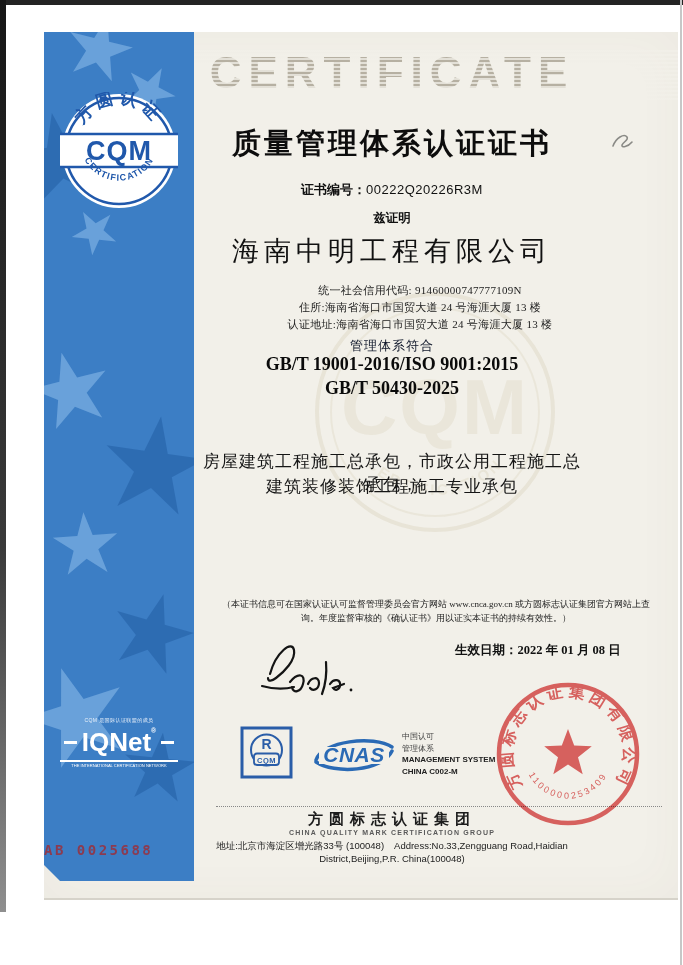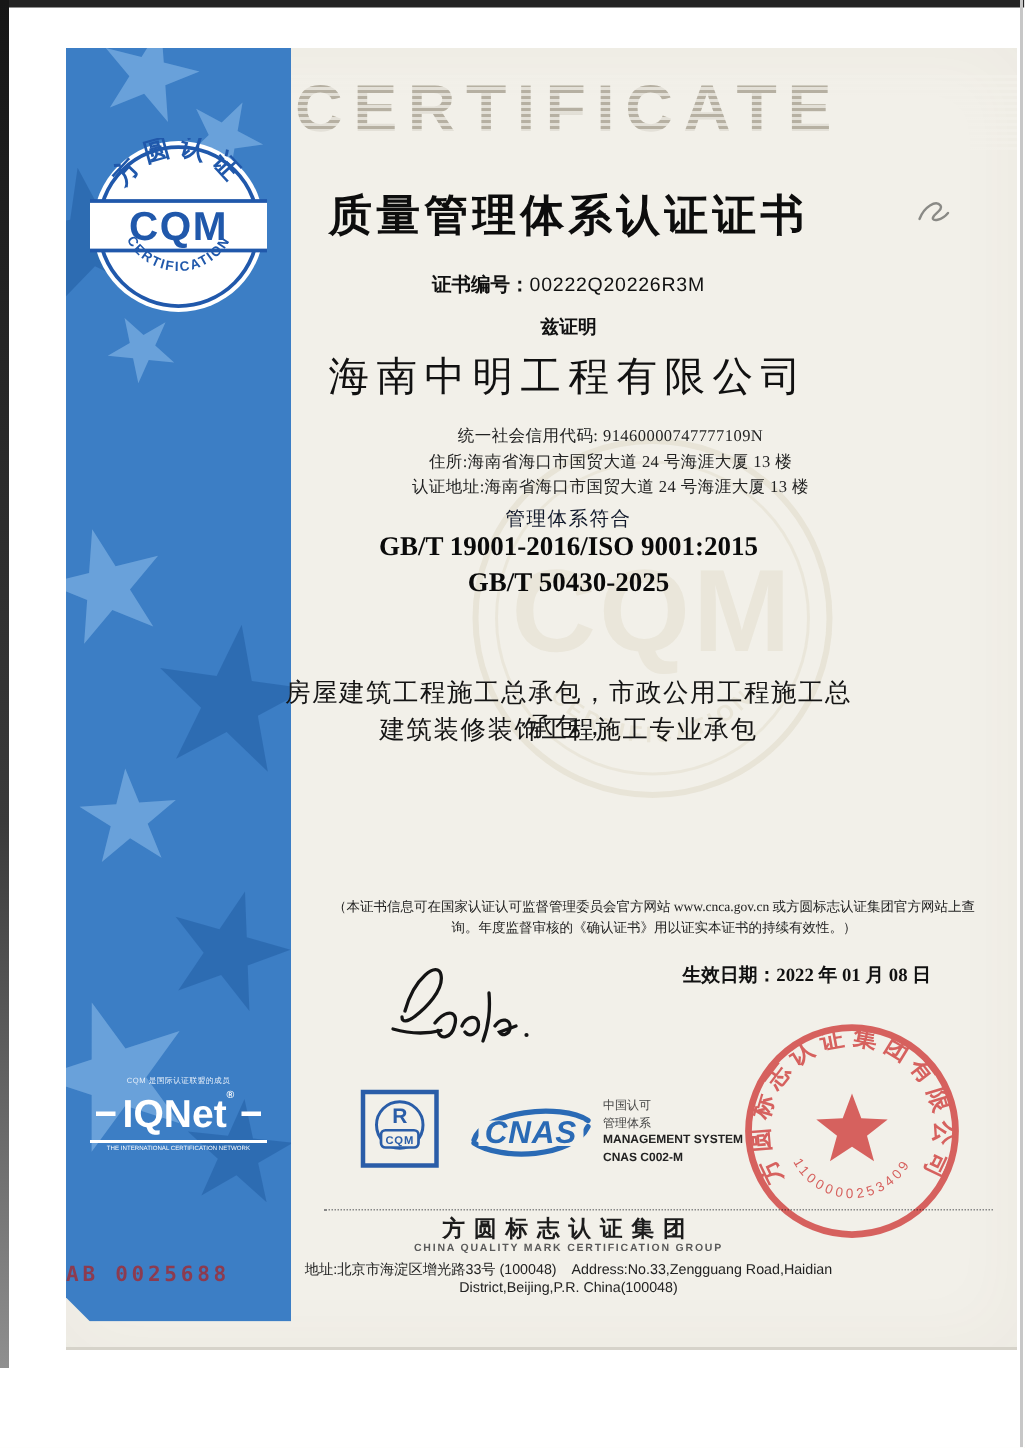--- a/index.html
+++ b/index.html
@@ -35,21 +35,21 @@
   .iqnet-word{font-size:26px;font-weight:bold;letter-spacing:0px;font-family:"Liberation Sans",sans-serif;}
   .iqnet-word sup{font-size:7px;vertical-align:top;}
   .iqnet-underline{width:118px;height:2px;background:#fff;margin:2px auto 1px auto;}
   .iqnet-sub{font-size:6px;transform:scale(.68);white-space:nowrap;color:#fff;}
 
   .serial{position:absolute;left:44px;top:842px;width:150px;text-align:left;z-index:3;
     font-family:"DejaVu Sans Mono","Liberation Mono",monospace;
     font-size:14px;letter-spacing:2.5px;color:#8c3b50;font-weight:bold;}
 
   
-  .cline{position:absolute;left:183px;width:392px;text-align:center;z-index:2;}
+  .cline{position:absolute;left:196px;width:392px;text-align:center;z-index:2;}
   .serif{font-family:"Liberation Serif","DejaVu Serif",serif;}
 
   .emboss{top:48px;font-size:44px;font-weight:bold;letter-spacing:7px;color:#b6b0a2;
     font-family:"Liberation Sans",sans-serif;}
   .emboss-stripes{position:absolute;left:194px;top:48px;width:484px;height:54px;z-index:2;
     background:repeating-linear-gradient(180deg,rgba(242,240,233,0) 0 2px,rgba(242,240,233,.75) 2px 4px);}
   .cert-title{top:124px;font-size:29px;font-weight:bold;letter-spacing:3px;color:#0d0d0d;}
   .certno{top:181px;font-size:13px;color:#111;}
   .certno .lbl{font-weight:bold;}
   .certno .val{font-family:"Liberation Sans",sans-serif;letter-spacing:.5px;}
@@ -208,21 +208,21 @@
     <path d="M4,25 C10,6 62,0 80,12" fill="none" stroke="#2a6ab5" stroke-width="3.5" stroke-linecap="round"></path>
     <path d="M4,27 C22,39 70,37 80,16" fill="none" stroke="#2a6ab5" stroke-width="3.5" stroke-linecap="round"></path>
     <rect x="7" y="12" width="70" height="17" fill="#f2f0e9"></rect>
     <text x="42" y="27" text-anchor="middle" font-size="21" font-weight="bold" font-style="italic" fill="#2a6ab5" letter-spacing=".5" font-family="Liberation Sans,sans-serif">CNAS</text>
   </svg>
 
   <div class="cnastext">
     <div class="cn">中国认可</div>
     <div class="cn">管理体系</div>
     <div class="en">MANAGEMENT SYSTEM</div>
-    <div class="en">CNAS C002-M</div>
+    <div class="en">CHINA C002-M</div>
   </div>
 
   <div class="dotline"></div>
   <div class="cline orgcn">方圆标志认证集团</div>
   <div class="cline orgen">CHINA QUALITY MARK CERTIFICATION GROUP</div>
   <div class="cline addr">
     <span>地址:北京市海淀区增光路33号 (100048)</span><span class="gap"></span><span>Address:No.33,Zengguang Road,Haidian District,Beijing,P.R. China(100048)</span>
   </div>
 
   <svg class="penmark" width="26" height="22" viewBox="0 0 26 22">

